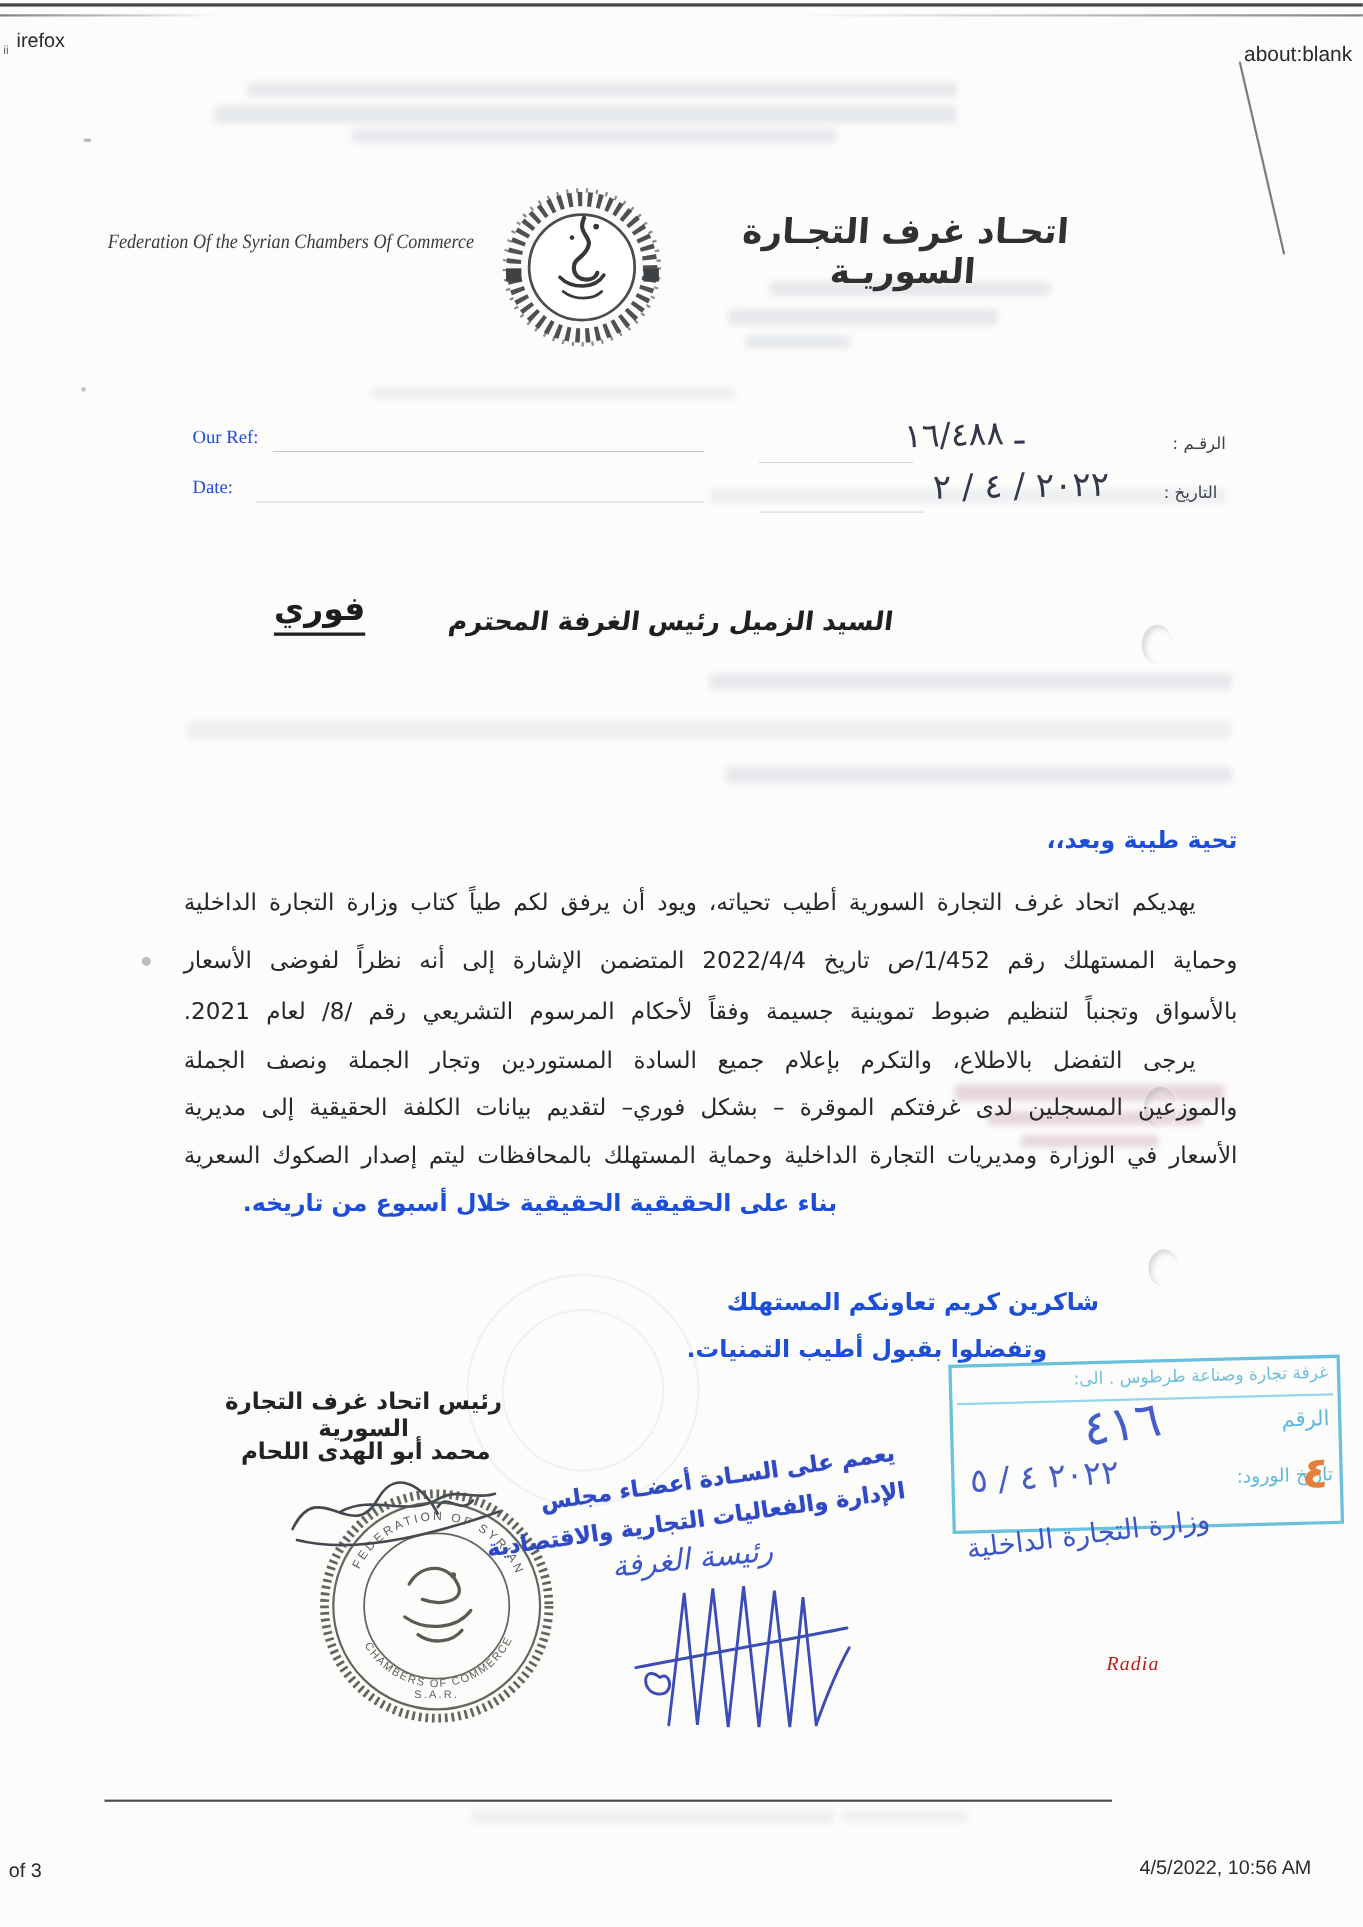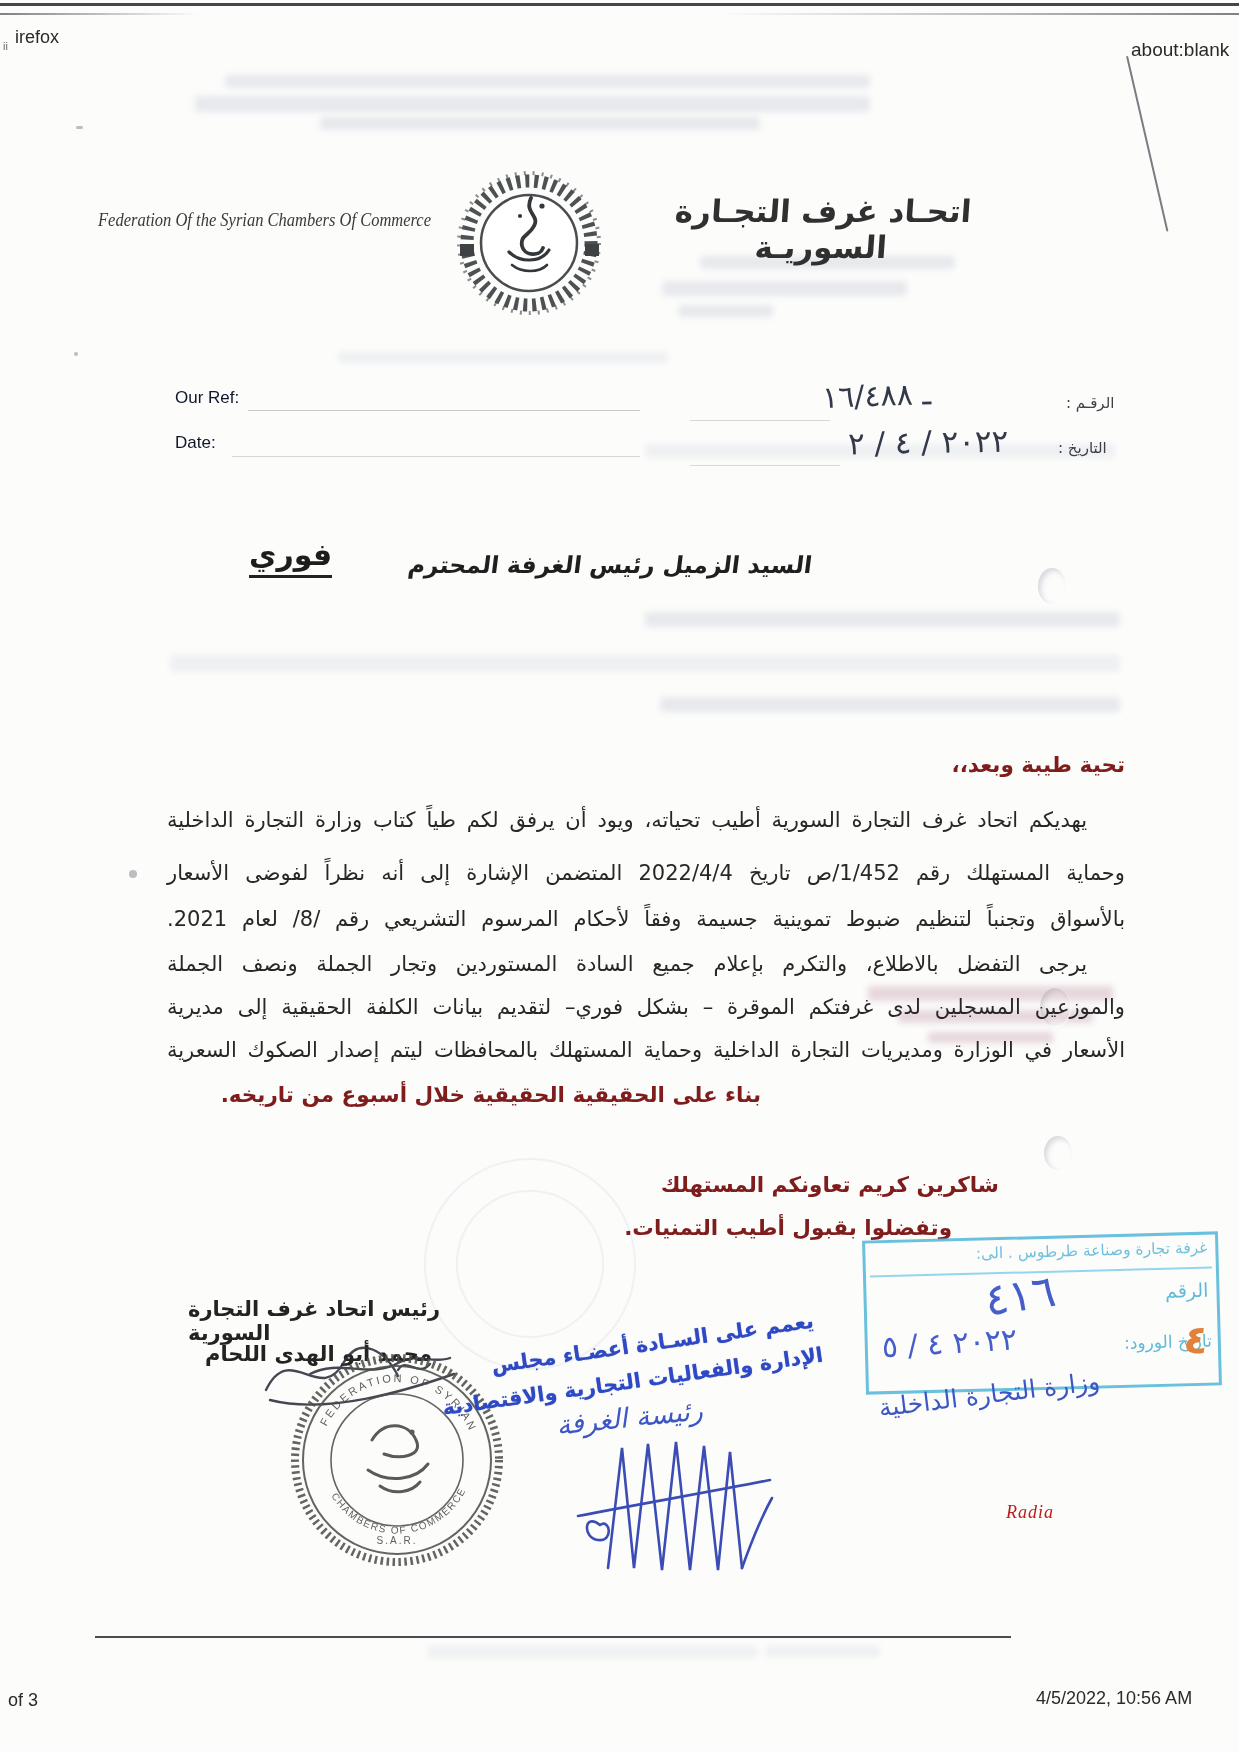--- a/index.html
+++ b/index.html
@@ -25,36 +25,36 @@
     transform:rotate(-13deg);transform-origin:top center;opacity:.85;border-radius:2px;}
   .speck{position:absolute;background:#8d939c;opacity:.6;border-radius:2px;}
   .faintcircle{position:absolute;border:2px solid #eceef1;border-radius:50%;opacity:.8;}
   
   .org-en{left:98px;top:210px;width:345px;font-family:"Liberation Serif",serif;
     font-style:italic;font-size:16.5px;color:#3a3a3a;white-space:nowrap;transform:scaleY(1.12);}
   .org-ar{left:648px;top:193px;width:348px;text-align:center;direction:rtl;
     font-family:"DejaVu Sans",sans-serif;font-weight:bold;font-size:31px;color:#303030;
     transform:skewX(-4deg);}
   
-  .reflabel{font-family:Liberation Sans, sans-serif;font-size:17px;color:#0f172a;}
+  .reflabel{font-family:Liberation Serif, serif;font-size:17px;color:#1d4ed8;}
   .refline{position:absolute;height:1px;background:#9aa0a8;opacity:.55;}
   .arlabel{font-family:"DejaVu Sans",sans-serif;font-size:15px;color:#3c4046;direction:rtl;}
   .handnum{font-family:"DejaVu Sans",sans-serif;color:#33394a;direction:ltr;unicode-bidi:isolate;}
   
   .ar{font-family:"DejaVu Sans",sans-serif;direction:rtl;}
   .recipient{left:452px;top:551px;width:360px;text-align:center;font-size:23.5px;font-weight:bold;
     color:#1f1f1f;transform:skewX(-7deg);white-space:nowrap;}
   .urgency{left:249px;top:537px;font-size:30px;font-weight:bold;color:#1d1d1d;
     border-bottom:3px solid #222;padding-bottom:3px;}
   .bodyline{right:114px;width:958px;font-size:21px;font-weight:normal;color:#272727;
     text-align:justify;text-align-last:justify;white-space:nowrap;}
   .bodyline.indent{padding-right:38px;width:920px;}
-  .shortline{font-size:21.5px;font-weight:bold;color:#7f1d1d;white-space:nowrap;}
-  
-  .signer{font-size:21px;font-weight:bold;color:#232323;text-align:left;margin-top:35px;}
+  .shortline{font-size:21.5px;font-weight:bold;color:#1d4ed8;white-space:nowrap;}
+  
+  .signer{font-size:21px;font-weight:bold;color:#232323;text-align:center;}
   .bluestamp{left:488px;top:1326px;width:334px;transform:rotate(-8deg);text-align:center;
     font-size:20.5px;font-weight:bold;line-height:35px;color:#2e49c3;
     text-shadow:0 0 1px rgba(46,73,195,.65);white-space:nowrap;}
   .handblue{font-family:"DejaVu Sans",sans-serif;color:#3d56c6;}
   
   .rstamp{left:864px;top:1236px;width:350px;height:148px;border:3px solid #62bedd;
     transform:rotate(-1.5deg);opacity:.95;}
   .rstamp .orgline{position:absolute;right:8px;top:4px;font-size:15.5px;color:#58b6d8;
     direction:rtl;white-space:nowrap;font-family:"DejaVu Sans",sans-serif;opacity:.9;}
   .rstamp .divider{position:absolute;left:4px;right:4px;top:32px;height:2px;background:#7ccbe6;opacity:.85;}

